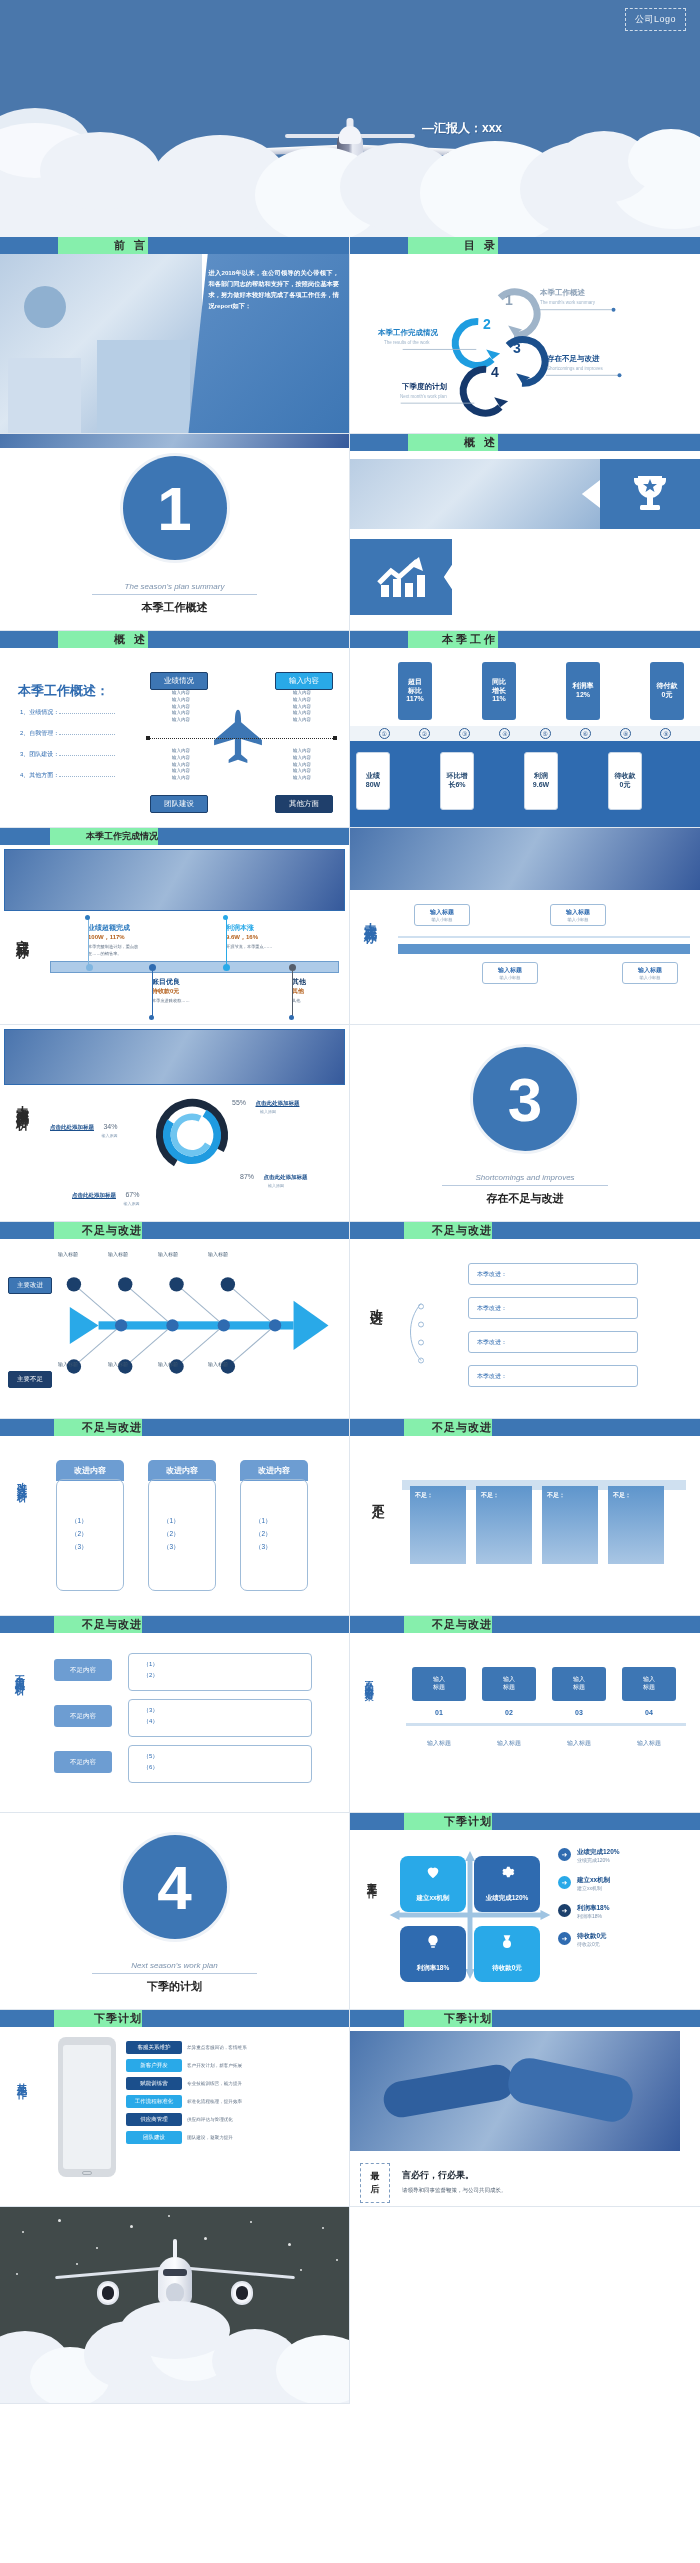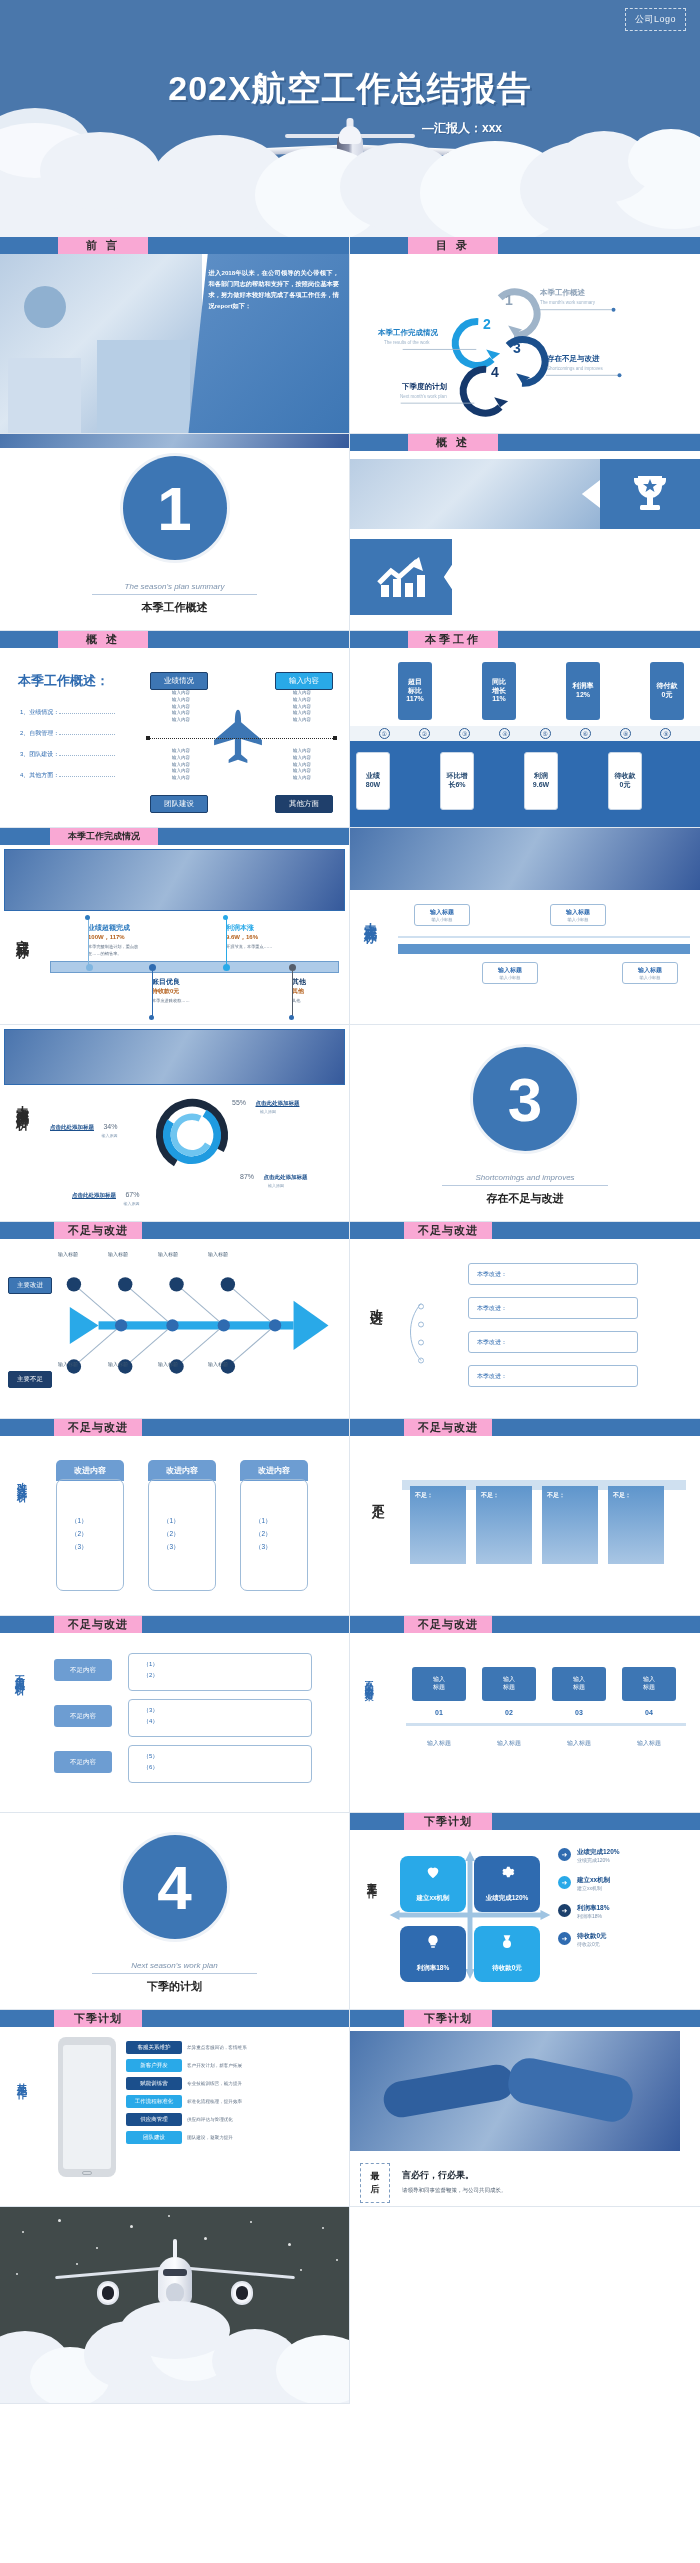--- a/index.html
+++ b/index.html
@@ -41,22 +41,22 @@
     border-radius:8px;}
   .gear{position:absolute;width:4px;height:10px;background:#3a3f52;}
   .gearw{position:absolute;width:12px;height:6px;background:#2c3042;border-radius:2px;}
   
   .grid{display:flex;flex-wrap:wrap;width:700px;}
   .slide{width:350px;height:197px;background:#fff;position:relative;overflow:hidden;
     border-bottom:1px solid #dfe6ee;}
   .slide:nth-child(odd){border-right:1px solid #dfe6ee;}
   
   .shead{position:relative;height:17px;background:#3d76b4;display:flex;align-items:center;}
-  .shead .notch{position:absolute;left:58px;top:0;width:90px;height:17px;background:#f9a8d4;
-    display:flex;align-items:center;justify-content:center;}
+  .shead .notch{position:absolute;left:58px;top:0;width:90px;height:17px;background:#86efac;
+    display:flex;align-items:center;justify-content:flex-end;}
   .shead .notch span{font-size:11px;font-weight:bold;color:#2b2b2b;letter-spacing:3px;}
   .sbody{position:absolute;left:0;right:0;top:17px;bottom:0;}
   
   .bluebig{font-size:13px;font-weight:bold;color:#2f6bb0;}
   .tiny{font-size:4.5px;color:#4a6a8c;line-height:1.5;}
   .circbig{width:104px;height:104px;border-radius:50%;background:#3d76b4;color:#fff;
     display:flex;align-items:center;justify-content:center;font-size:62px;font-weight:bold;
     box-shadow:0 0 0 3px #eef2f7;}
   .secsub{font-size:8px;color:#7d93ad;font-style:italic;}
   .sectitle{font-size:11px;font-weight:bold;color:#222;}
@@ -81,21 +81,20 @@
   .endslide{background:#414a4a;position:relative;overflow:hidden;}
   .star{position:absolute;background:#fff;border-radius:50%;opacity:.85;}
 </style>
 </head>
 <body>
 
 <div class="cover">
   <div class="sky"></div>
 
   <div class="logo-box">公司Logo</div>
-  <div class="cover-title">202X航空工作总结报告</div>
   <div class="cover-sub">—汇报人：xxx</div>
 
   <div class="plane-wrap">
     <div class="wing l" style="top:22px;left:2px;"></div>
     <div class="wing r" style="top:22px;right:2px;"></div>
     <div class="hwing l"></div>
     <div class="hwing r"></div>
     <div class="tailfin"></div>
     <div class="fuselage"></div>
     <div class="nose"></div>
@@ -236,21 +235,21 @@
     </div>
   </div>
 
   <div class="slide">
     <div class="shead">
         <div class="notch">
           <span>概 述</span>
         </div>
       </div>
     <div class="sbody">
-      <div style="position:absolute;left:18px;top:24px;" class="bluebig">本季工作概述：</div>
+      <div style="position:absolute;left:18px;top:34px;" class="bluebig">本季工作概述：</div>
       <div style="position:absolute;left:20px;top:60px;width:118px;font-size:6px;color:#2f6bb0;">
         <div style="margin-bottom:12px;"><span>1、业绩情况：</span><span style="display:inline-block;width:56px;" class="dashline"></span></div>
         <div style="margin-bottom:12px;"><span>2、自我管理：</span><span style="display:inline-block;width:56px;" class="dashline"></span></div>
         <div style="margin-bottom:12px;"><span>3、团队建设：</span><span style="display:inline-block;width:56px;" class="dashline"></span></div>
         <div><span>4、其他方面：</span><span style="display:inline-block;width:56px;" class="dashline"></span></div>
       </div>
 
       <svg viewBox="0 0 100 120" style="position:absolute;left:212px;top:36px;width:52px;height:112px;">
         <path d="M50 2 C54 2 56 10 56 26 L96 60 L96 70 L56 58 L56 88 L68 98 L68 104 L50 98 L32 104 L32 98 L44 88 L44 58 L4 70 L4 60 L44 26 C44 10 46 2 50 2Z" fill="#3d76b4"></path>
       </svg>

